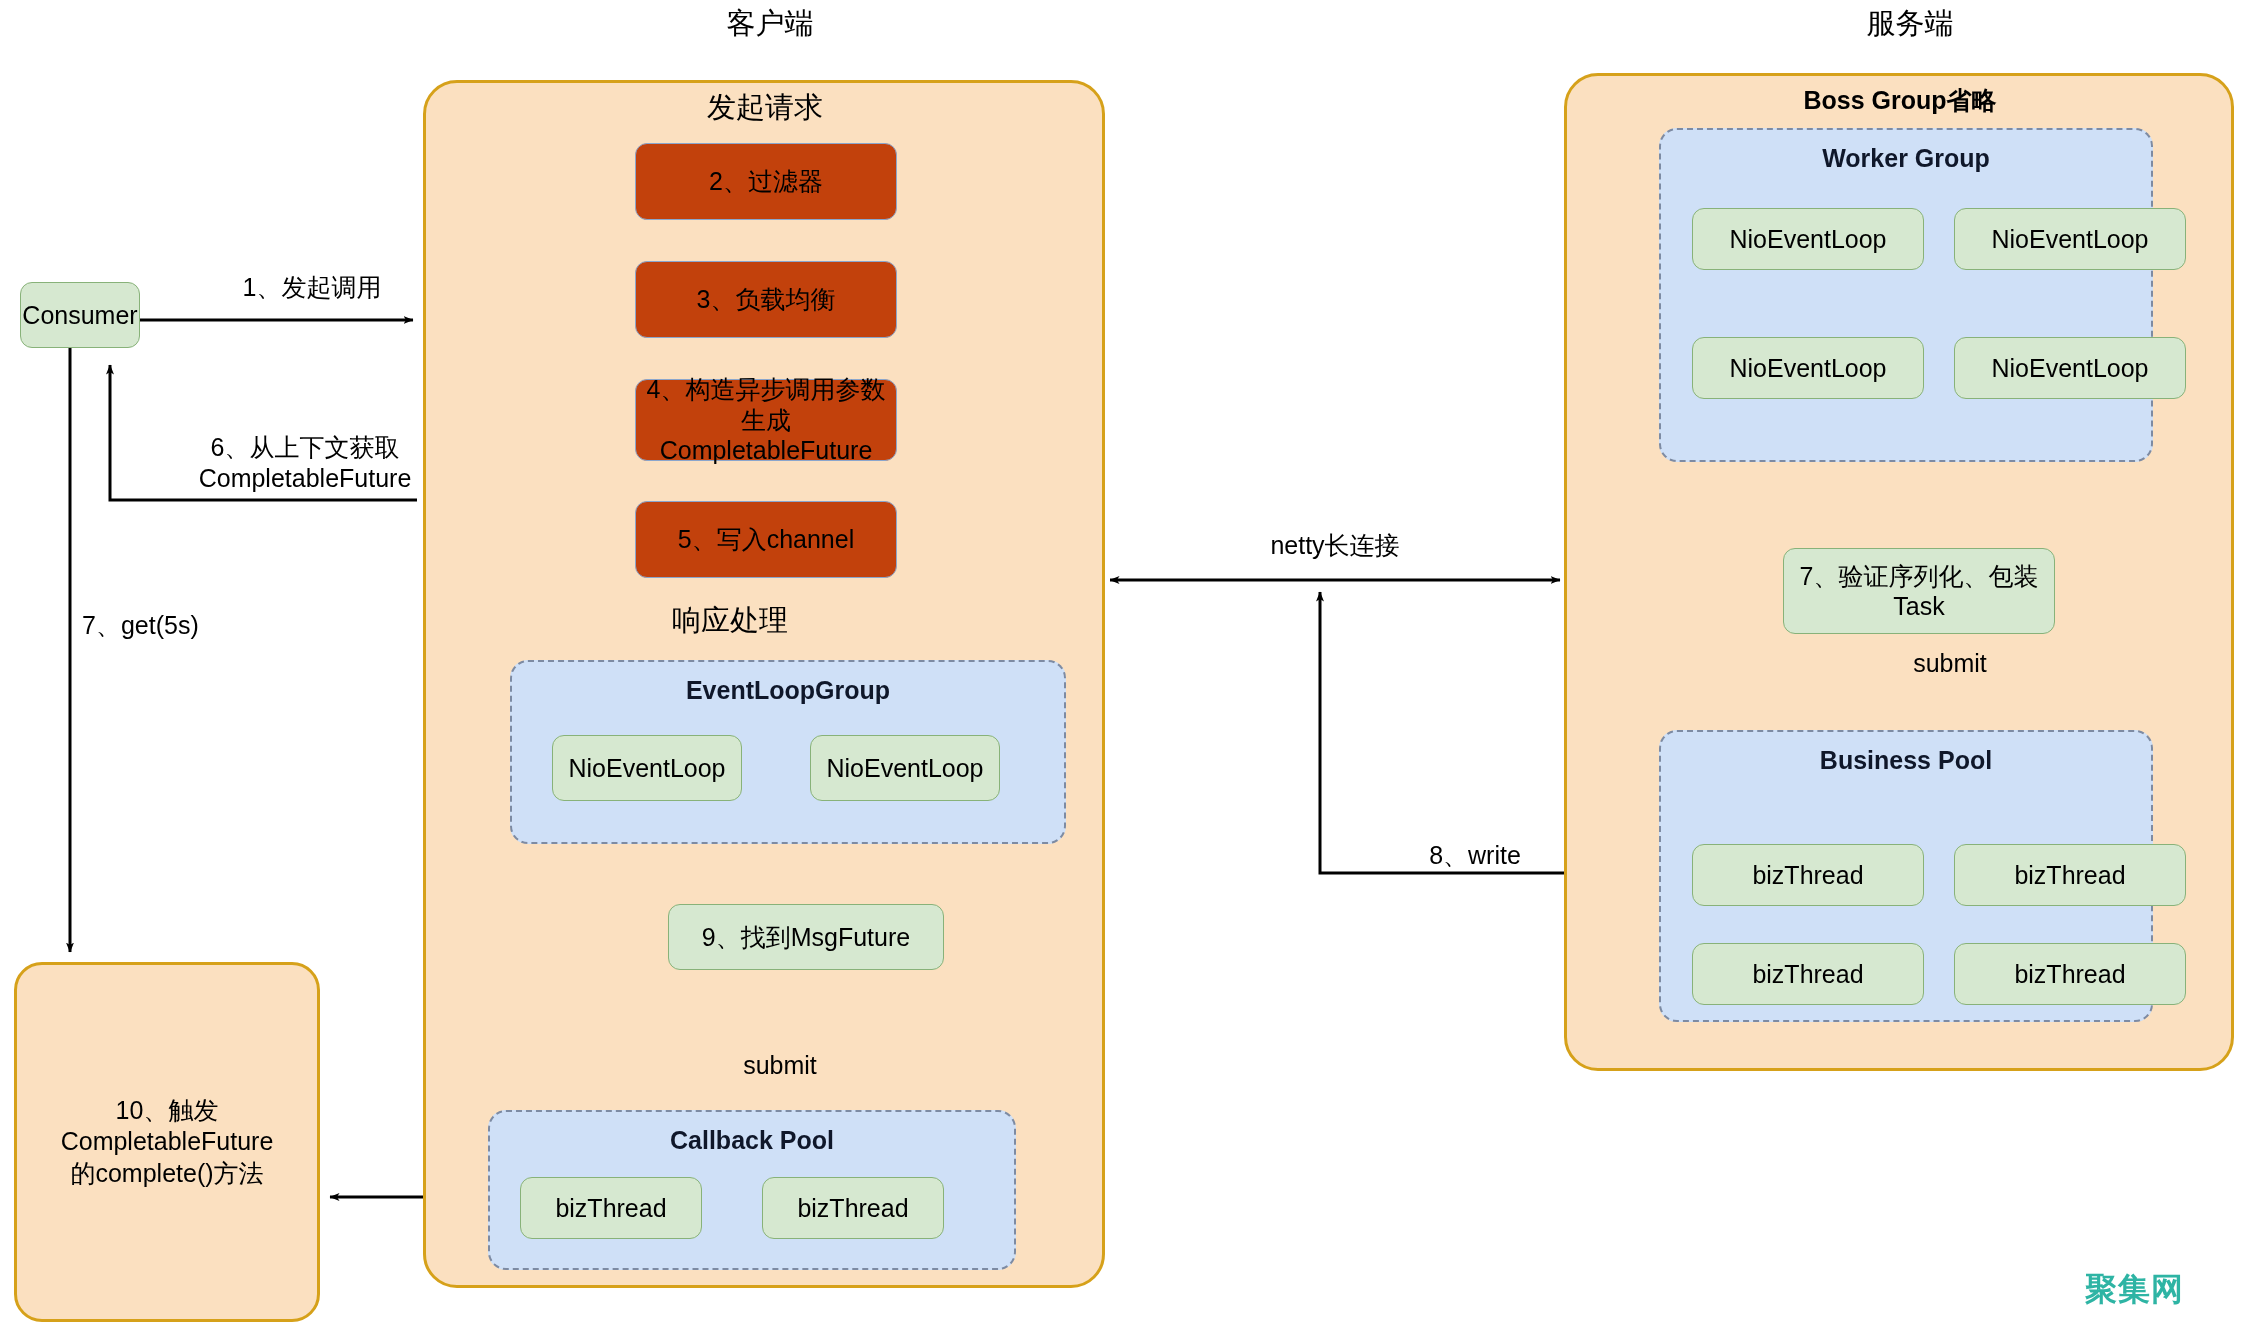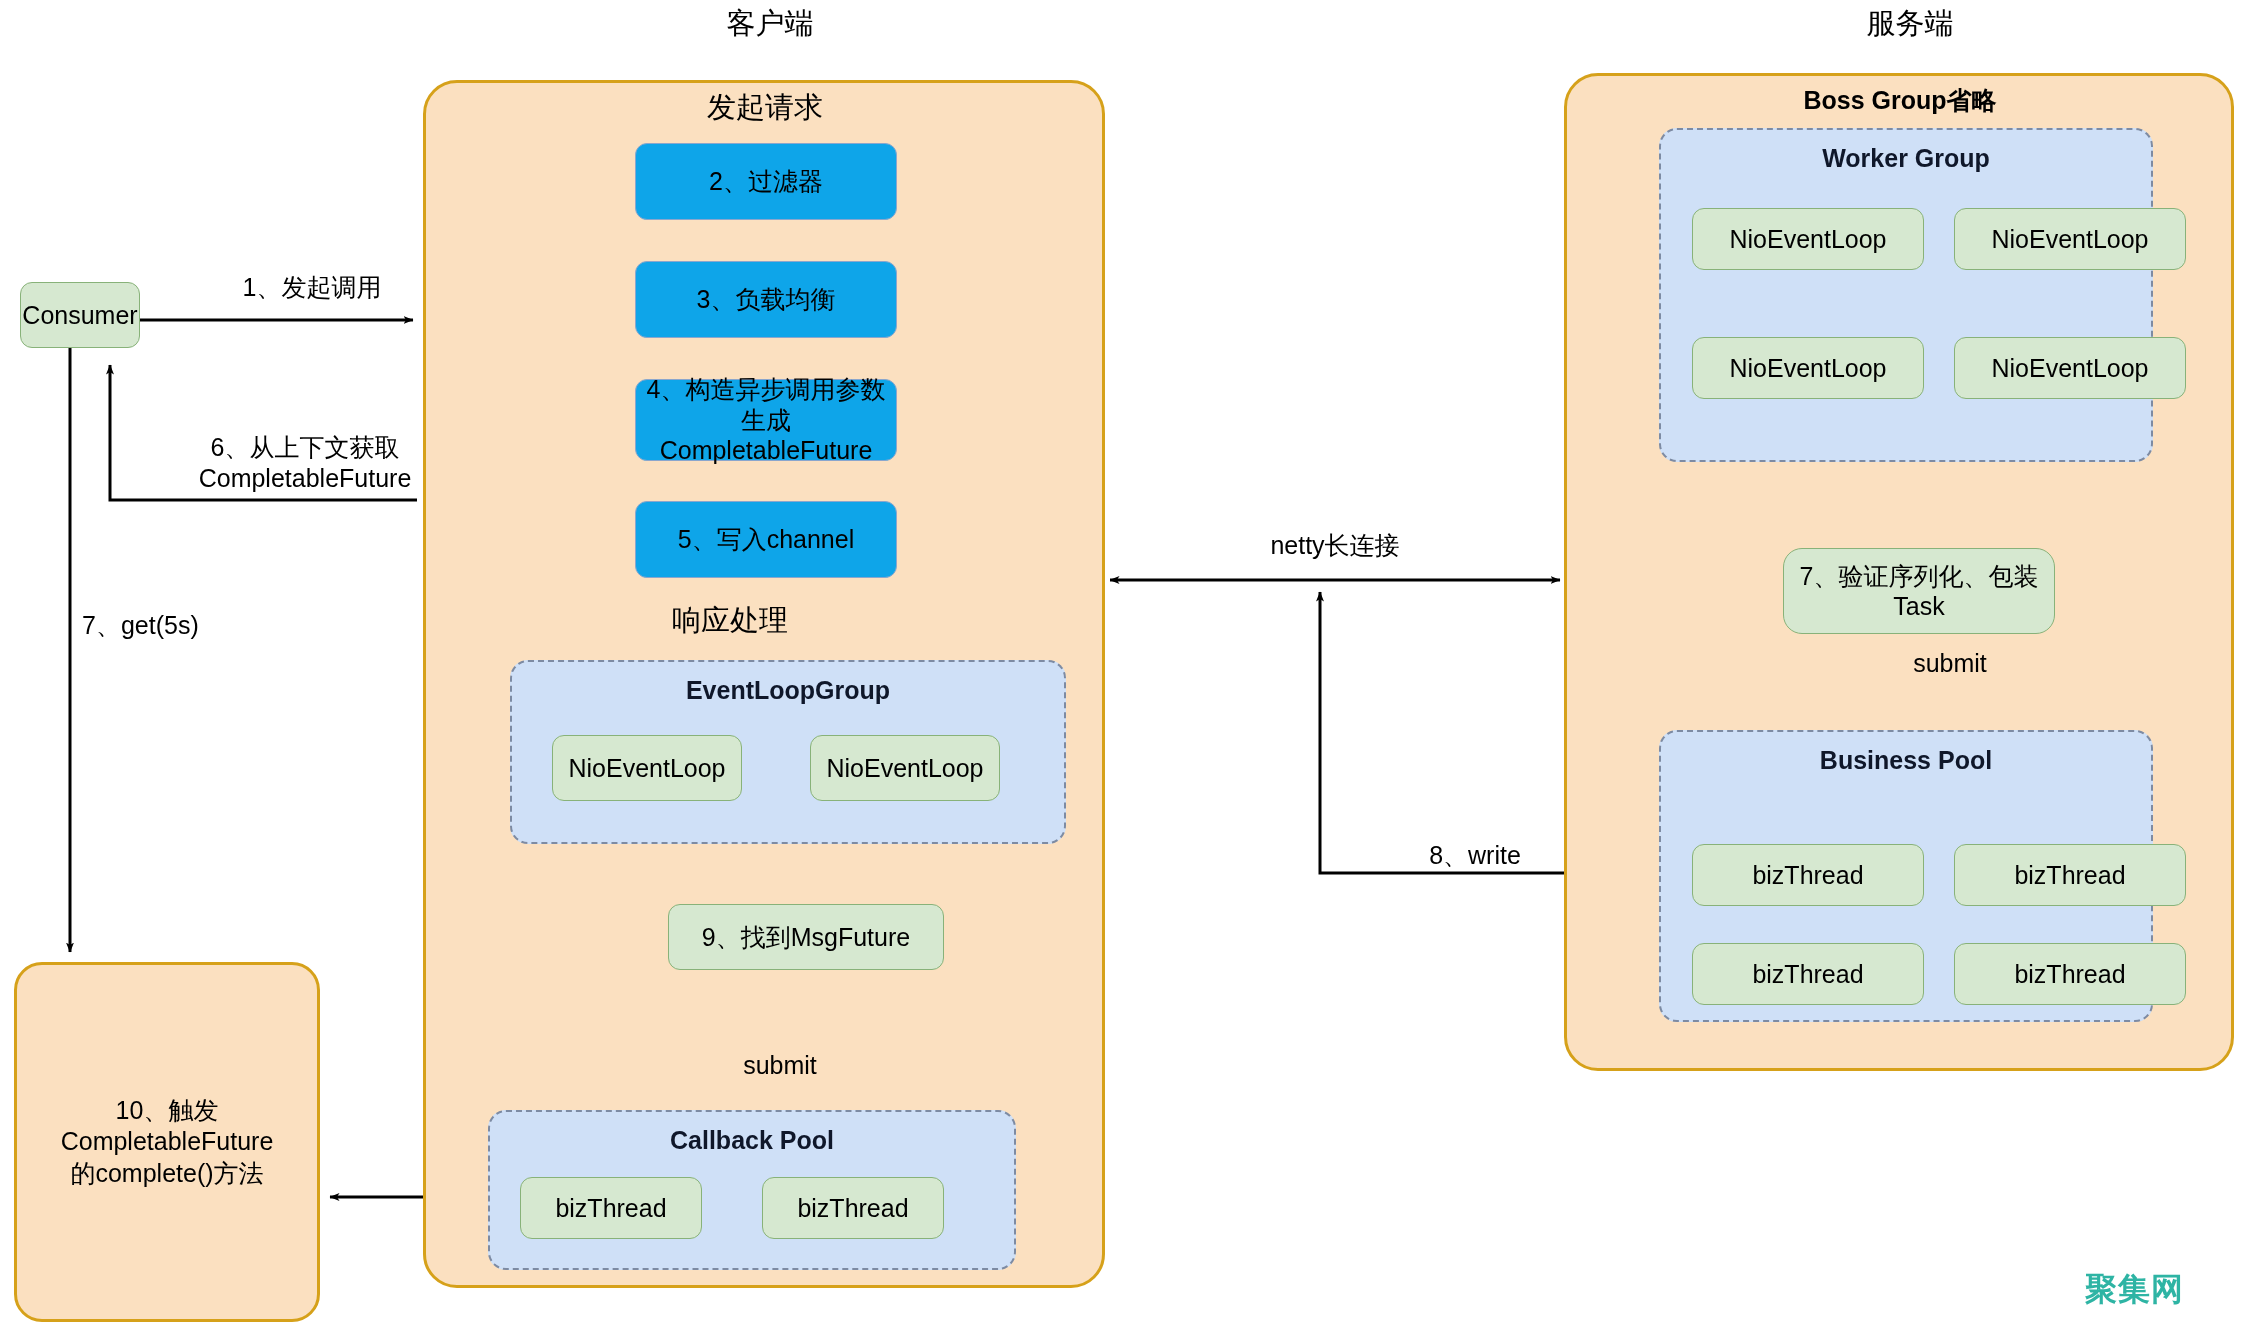--- a/index.html
+++ b/index.html
@@ -25,21 +25,21 @@
   .group-title{
     position:absolute;left:0;right:0;top:14px;text-align:center;
     font-size:25px;font-weight:bold;color:#0f172a;white-space:nowrap;
   }
 
   
   .node{
     display:flex;align-items:center;justify-content:center;text-align:center;
     border-radius:12px;font-size:25px;line-height:1.22;padding:2px 6px;
   }
-  .node-blue{background:#0ea5e9;border:1.5px solid #8aa6cd;align-items:center;}
+  .node-blue{background:#c2410c;border:1.5px solid #8aa6cd;align-items:center;}
   .node-green{background:#d6e8d0;border:1.5px solid #88b279;}
 
   .lbl{font-size:25px;line-height:1.25;color:#000;white-space:pre-line;text-align:center;}
   .lbl-left{text-align:left;}
 
   
   #wires{position:absolute;left:0;top:0;width:2262px;height:1322px;pointer-events:none;}
 
   .watermark{
     position:absolute;font-size:32px;font-weight:bold;color:#2eb4a4;letter-spacing:1px;
@@ -172,21 +172,21 @@
       <span>NioEventLoop</span>
     </div>
     <div class="abs node node-green" style="left:31px;top:207px;width:232px;height:62px;">
       <span>NioEventLoop</span>
     </div>
     <div class="abs node node-green" style="left:293px;top:207px;width:232px;height:62px;">
       <span>NioEventLoop</span>
     </div>
   </div>
 
-  <div class="abs node node-green" style="left:1783px;top:548px;width:272px;height:86px;border-radius:19px;">
+  <div class="abs node node-green" style="left:1783px;top:548px;width:272px;height:86px;">
     <span>7、验证序列化、包装
 Task</span>
   </div>
 
   <div class="abs lbl" style="left:1870px;top:648px;width:160px;text-align:center;">submit</div>
 
   <div class="abs blue-group" style="left:1659px;top:730px;width:494px;height:292px;">
     <div class="group-title">Business Pool</div>
     <div class="abs node node-green" style="left:31px;top:112px;width:232px;height:62px;">
       <span>bizThread</span>

